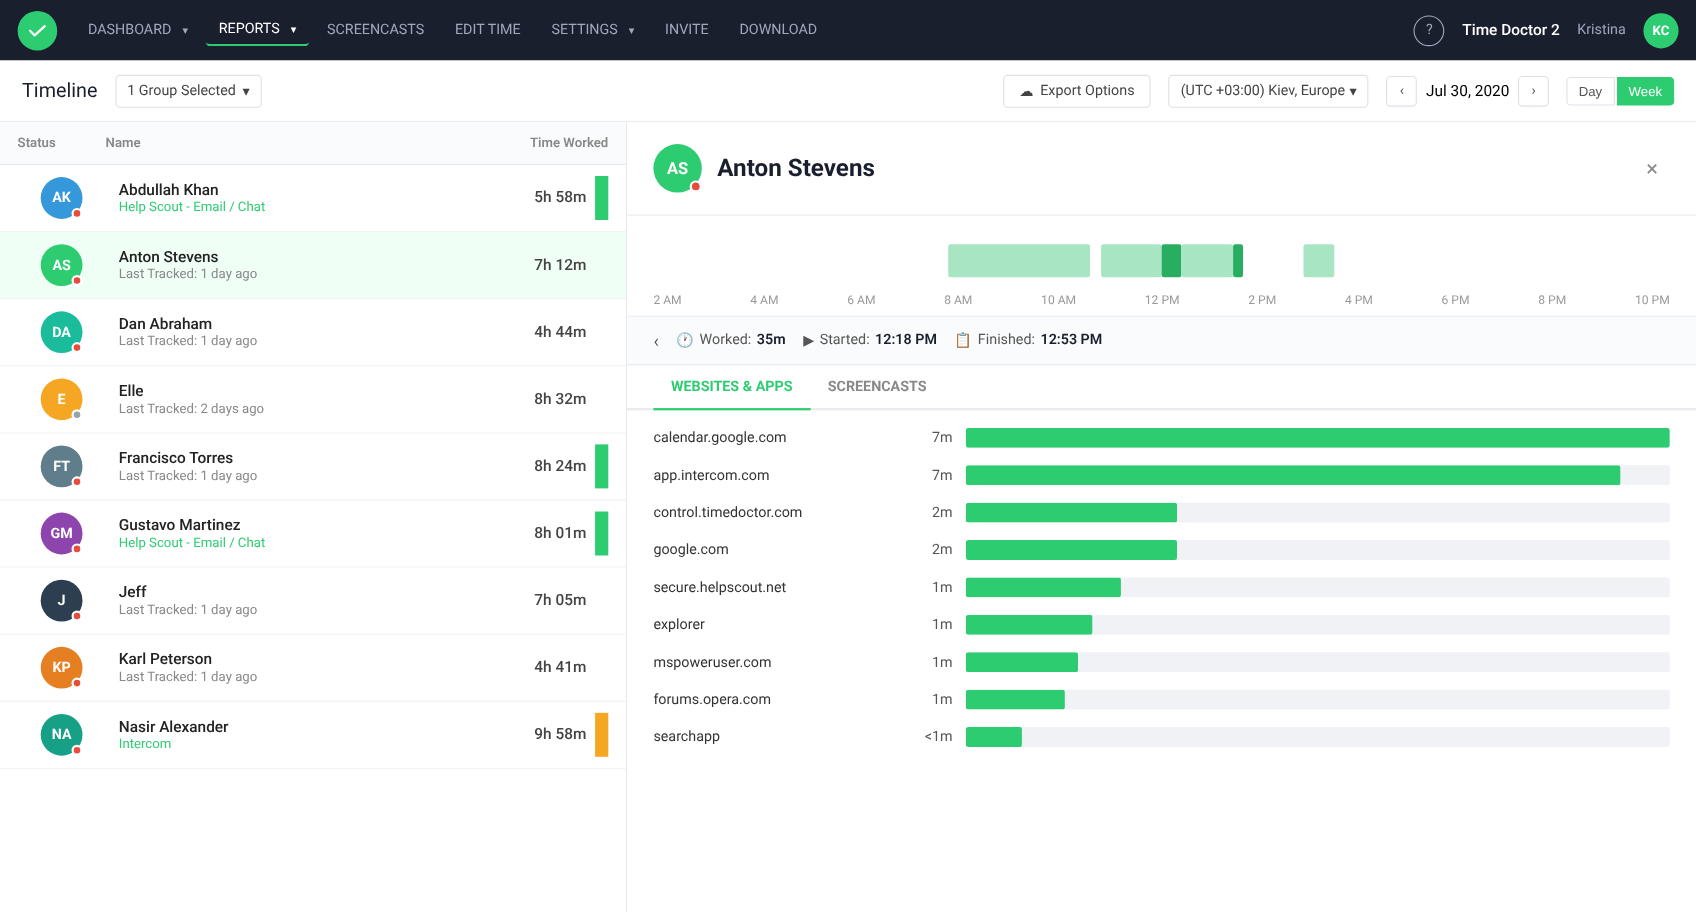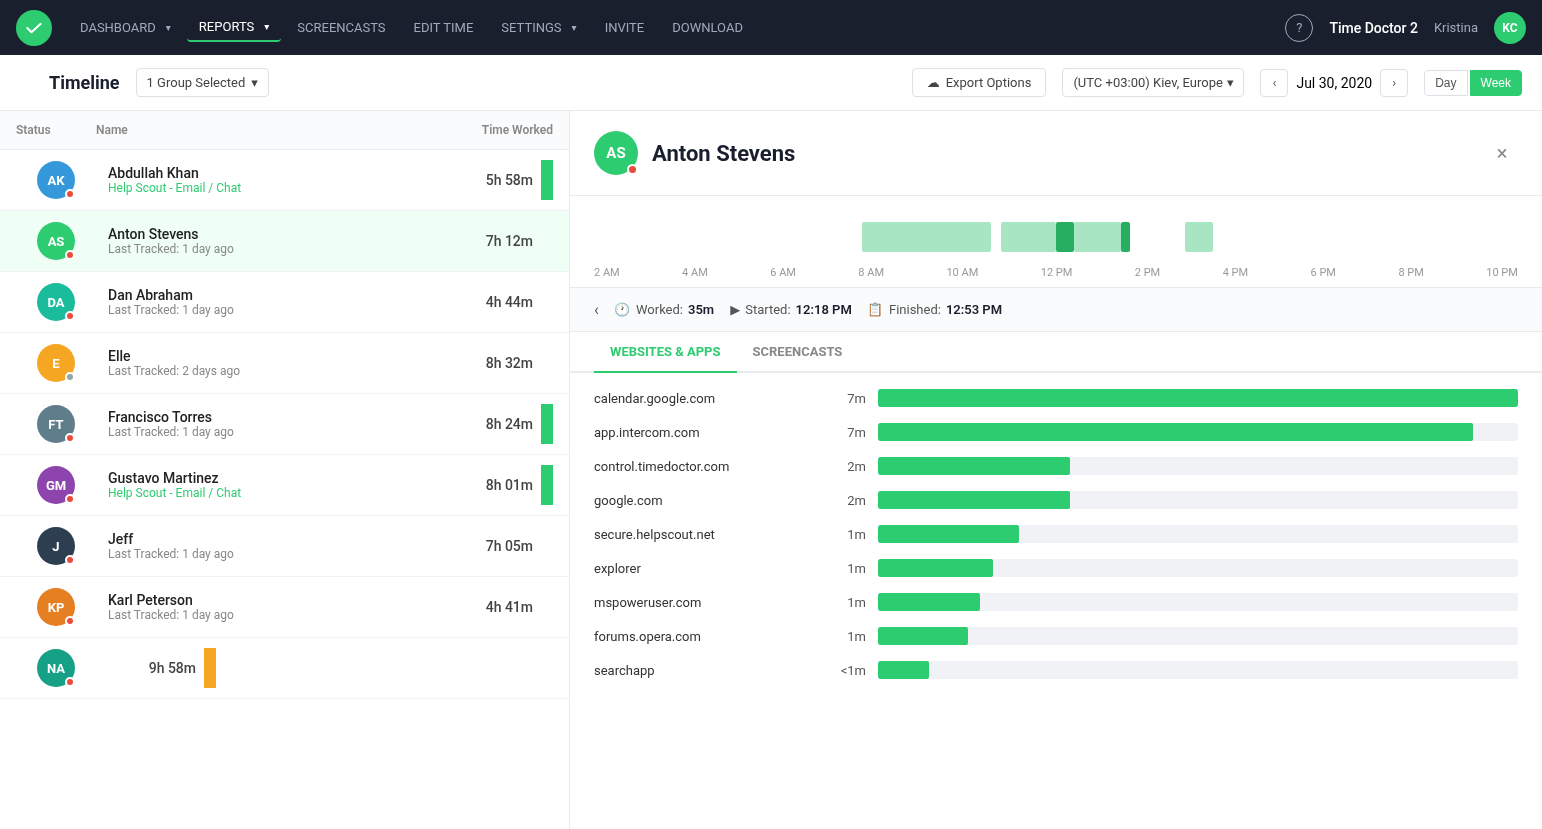--- a/index.html
+++ b/index.html
@@ -59,23 +59,22 @@
       background: #fff;
       height: 56px;
       display: flex;
       align-items: center;
       padding: 0 20px;
       border-bottom: 1px solid #e8eaed;
       gap: 16px;
     }
     .subheader-title {
       font-size: 18px;
-      font-weight: 700;
+      font-weight: 400;
       color: #1a1f2e;
-      margin-left: 29px;
     }
     .group-selector {
       display: flex; align-items: center; gap: 6px;
       background: #fff;
       border: 1px solid #dde1e7;
       border-radius: 4px;
       padding: 6px 10px;
       cursor: pointer;
       font-size: 13px;
       color: #444;
@@ -492,20 +491,24 @@
       </div>
       <div class="row-time">4h 41m</div>
       <div class="row-bar"></div>
     </div>
         <div class="table-row">
       <div class="row-status">
         <div class="avatar" style="background:#16a085">
           <span>NA</span>
           <div class="avatar-dot" style="background:#e74c3c"></div>
         </div>
+      </div>
+      <div class="row-name">
+        <div class="row-name-main">Nasir Alexander</div>
+        <div class="row-name-sub active">Intercom</div>
       </div>
       <div class="row-time">9h 58m</div>
       <div class="row-bar bar-orange"></div>
     </div>
       </div>
   </div>
 
   <div class="right-panel">
 
     <div class="panel-header">

